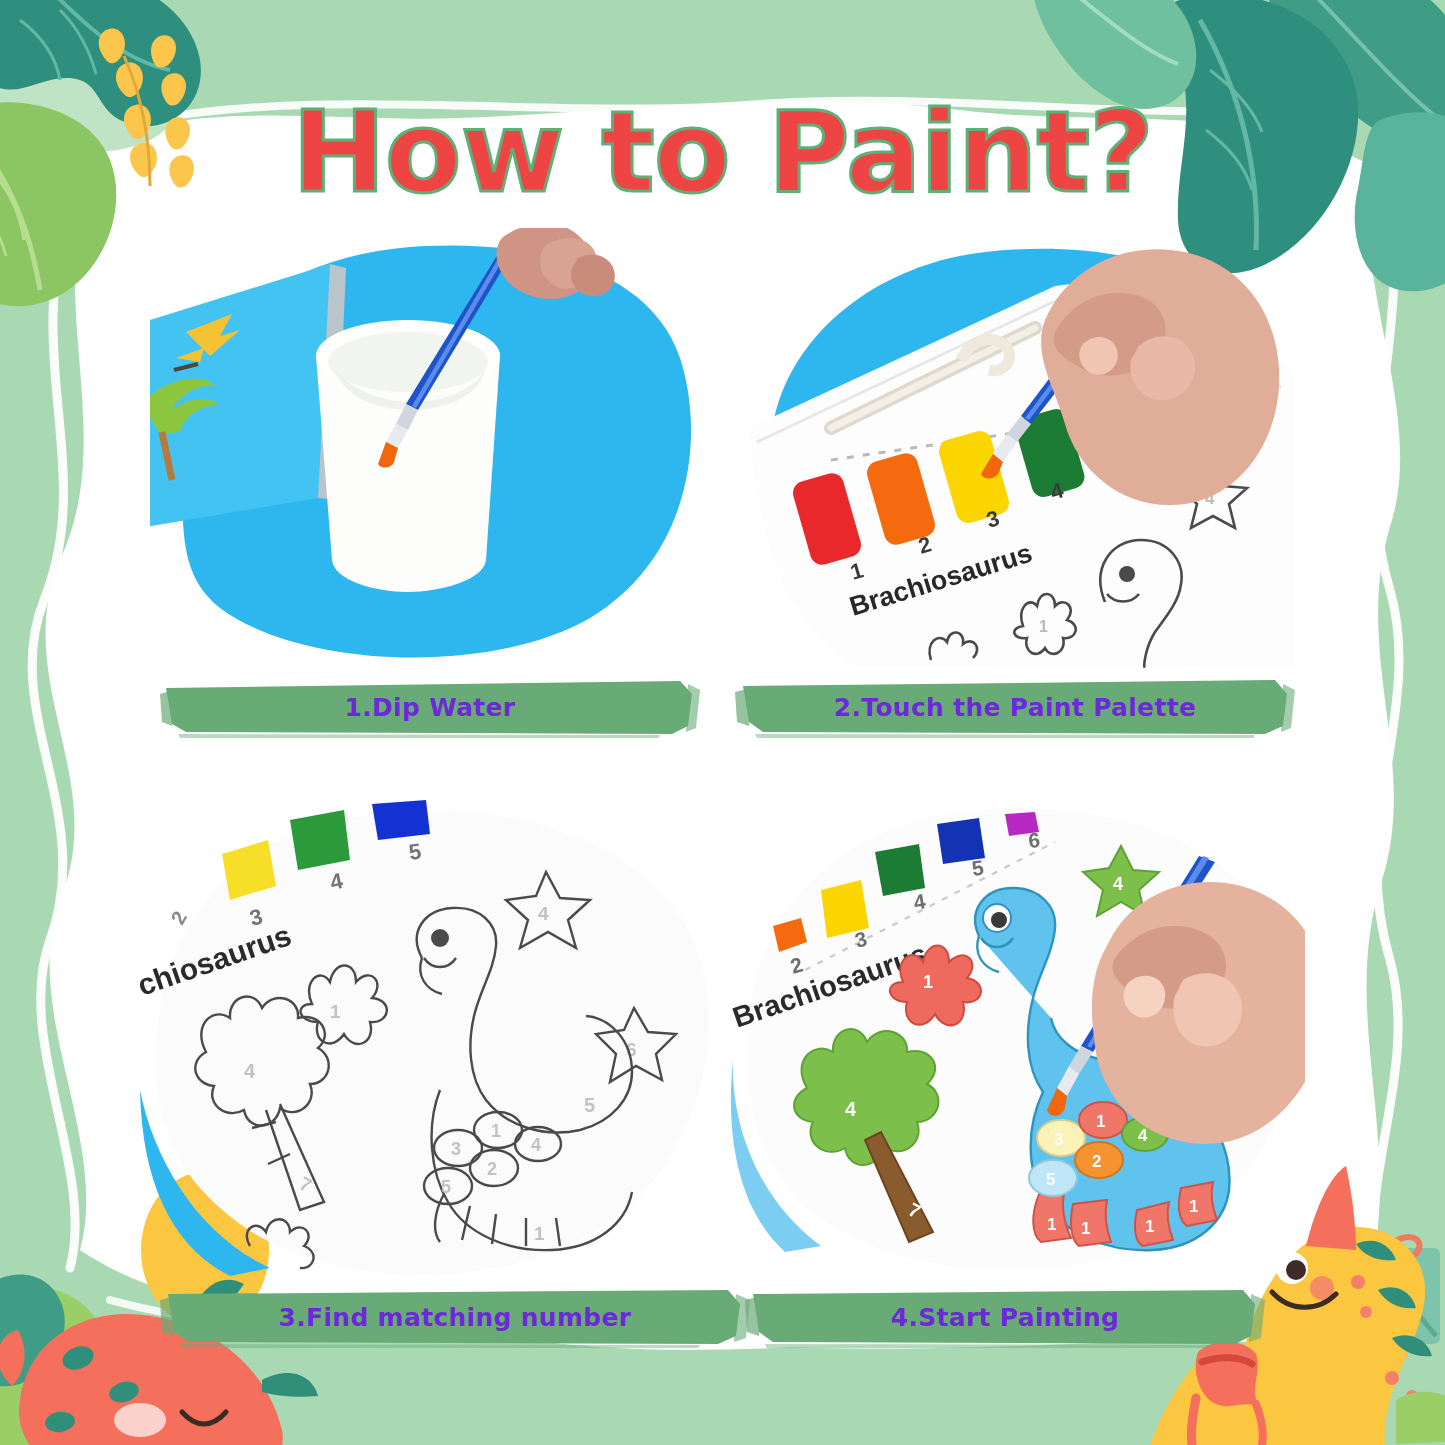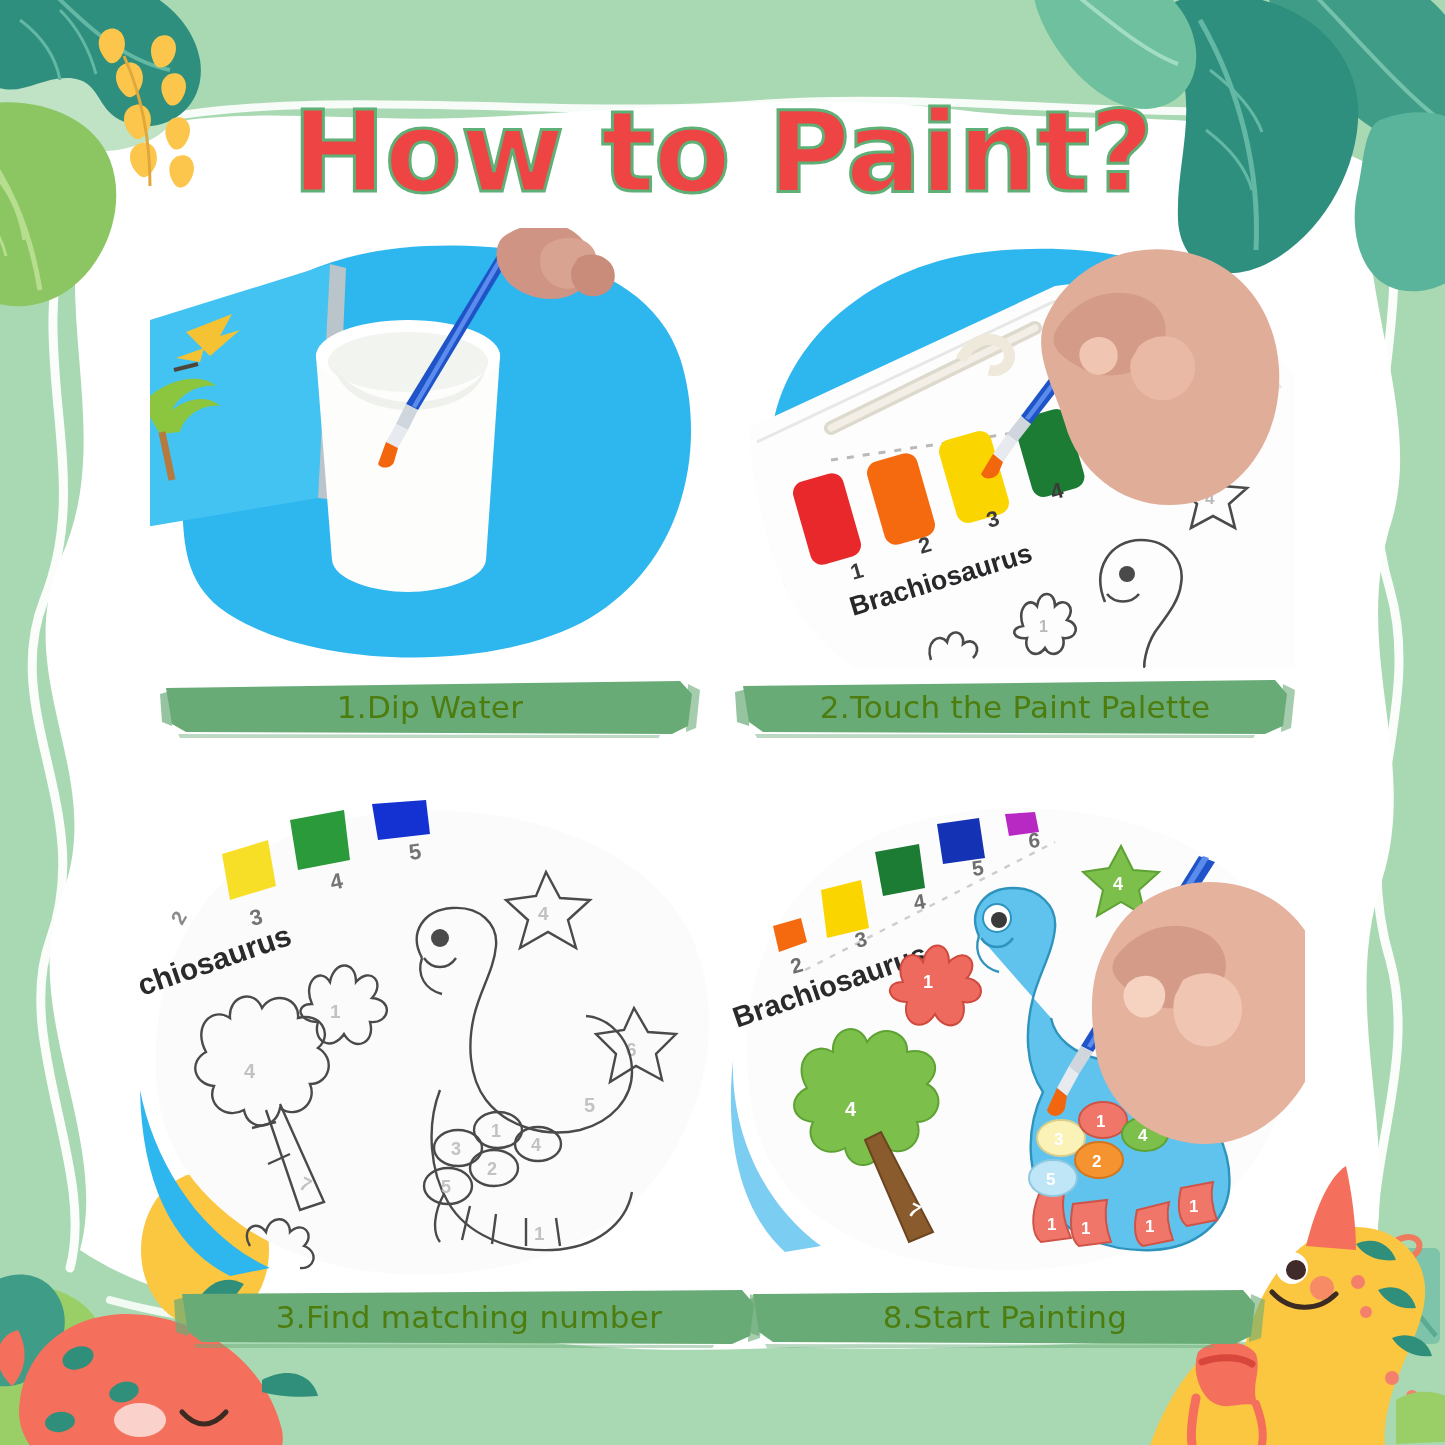--- a/index.html
+++ b/index.html
@@ -27,22 +27,22 @@
 
   
   .panels{position:absolute;left:0;top:0;width:1445px;height:1445px;}
   .panel{position:absolute;}
   .photo{position:absolute;overflow:hidden;}
 
   
   .banner{position:absolute;height:62px;display:flex;align-items:center;justify-content:center;}
   .banner .stroke{position:absolute;inset:0;}
   .banner .cap{
-    position:relative;z-index:2;color:#4d7c0f;font-weight:400;
-    font-size:31px;letter-spacing:.3px;white-space:nowrap;
+    position:relative;z-index:2;color:#6d28d9;font-weight:700;
+    font-size:25px;letter-spacing:.3px;white-space:nowrap;
     font-family:"DejaVu Sans",sans-serif;
   }
 
   svg{display:block;}
   .num{font-family:"Liberation Sans",sans-serif;font-weight:700;}
 </style>
 </head>
 <body>
 
 <div class="stage">
@@ -396,21 +396,21 @@
                    C54,294 48,272 66,262 Z"></path>
           <text class="num" x="104" y="288" font-size="20" fill="#c2c2c2" stroke="none">4</text>
           <path d="M126,320 L160,420 L184,412 L140,314"></path>
           <path d="M136,332 L112,338 M150,364 L128,374"></path>
           <text class="num" x="158" y="398" font-size="19" fill="#c2c2c2" stroke="none" transform="rotate(26 158 398)">7</text>
 
           <path d="M110,456 C100,440 116,428 126,442 C130,424 150,426 150,442
                    C162,430 176,444 164,456 C180,462 174,480 160,478"></path>
         </g>
       </svg>
-      <div class="banner" style="left:34px;top:496px;width:590px;align-items:center;">
+      <div class="banner" style="left:20px;top:496px;width:590px;align-items:center;">
         <svg class="stroke" viewBox="0 0 590 62" preserveAspectRatio="none">
           <path d="M8,8 L568,4 L580,18 L576,50 L558,58 L28,56 L14,46 Z" fill="#69ab77"></path>
           <path d="M0,14 L16,10 L14,50 L2,46 Z" fill="#69ab77" opacity=".7"></path>
           <path d="M576,8 L590,14 L586,52 L574,56 Z" fill="#69ab77" opacity=".6"></path>
           <path d="M20,58 L540,59 L538,63 L22,62 Z" fill="#69ab77" opacity=".45"></path>
         </svg>
         <span class="cap">3.Find matching number</span>
       </div>
     </div>
 
@@ -528,18 +528,18 @@
           <path d="M404,192 C418,180 438,186 440,202 C442,220 426,232 412,226 C398,220 394,202 404,192 Z" fill="#f6d2c0"></path>
         </g>
       </svg>
       <div class="banner" style="left:20px;top:496px;width:520px;">
         <svg class="stroke" viewBox="0 0 520 62" preserveAspectRatio="none">
           <path d="M8,8 L498,4 L510,18 L506,50 L490,58 L28,56 L14,46 Z" fill="#69ab77"></path>
           <path d="M0,14 L16,10 L14,50 L2,46 Z" fill="#69ab77" opacity=".7"></path>
           <path d="M506,8 L520,14 L516,52 L504,56 Z" fill="#69ab77" opacity=".6"></path>
           <path d="M20,58 L470,59 L468,63 L22,62 Z" fill="#69ab77" opacity=".45"></path>
         </svg>
-        <span class="cap">8.Start Painting</span>
+        <span class="cap">4.Start Painting</span>
       </div>
     </div>
 
   </div>
 </div>
 
 </body></html>

